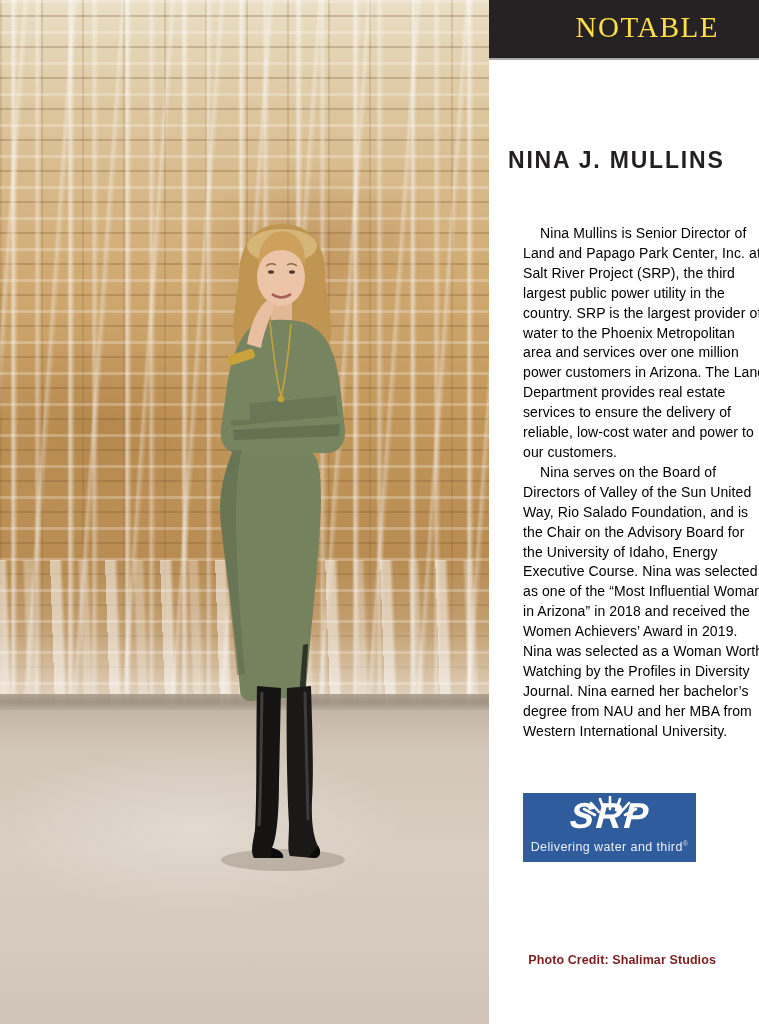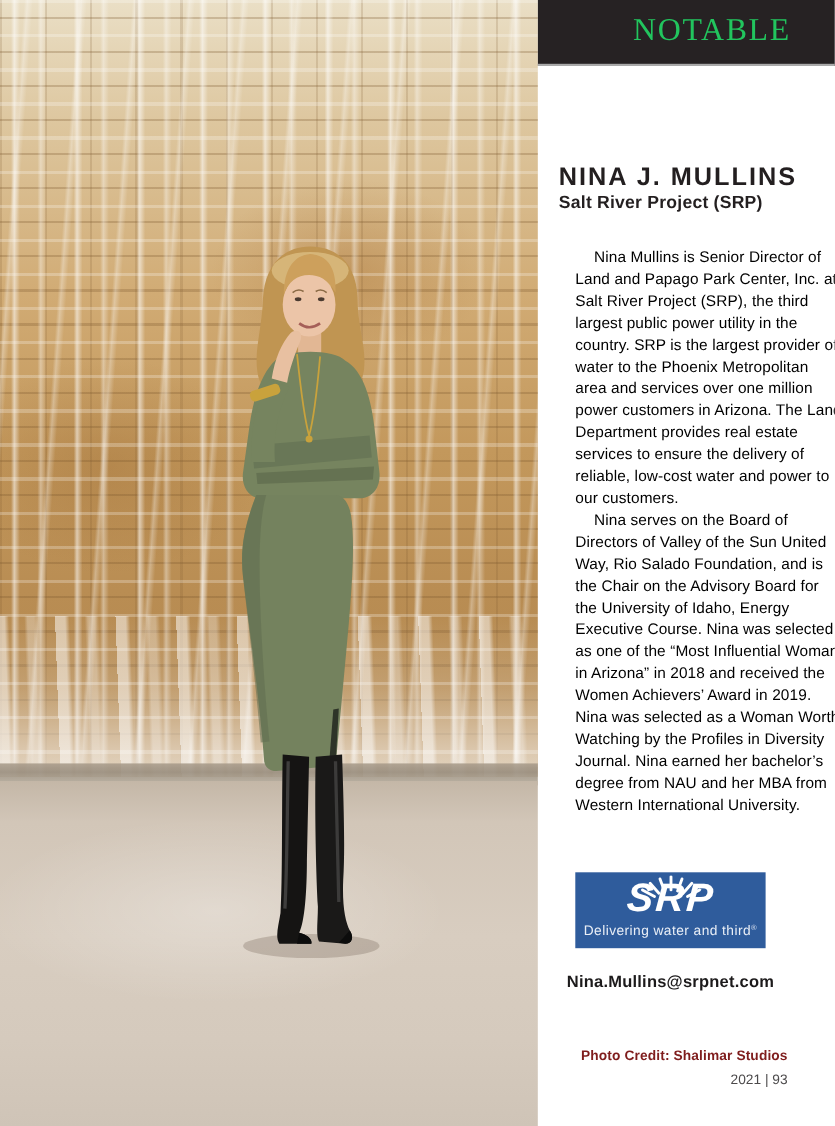--- a/index.html
+++ b/index.html
@@ -43,21 +43,21 @@
   .floor { position:absolute; left:0; top:710px; width:489px; height:314px;
     background:linear-gradient(180deg, #c4b7a7 0%, #d2c6b8 12%, #d8cdc0 45%, #d5cabd 75%, #cfc4b7 100%); }
   .floor-sheen { position:absolute; left:0; top:740px; width:489px; height:220px;
     background:radial-gradient(ellipse 300px 120px at 40% 40%, rgba(255,255,255,0.28), rgba(255,255,255,0) 70%); }
   .figure-svg { position:absolute; left:0; top:0; width:489px; height:1024px; }
 
   
   .banner { position:absolute; left:489px; top:0; width:270px; height:60px;
     background:#262223; border-bottom:2px solid #a9a9a9;
     display:flex; align-items:center; justify-content:flex-end; padding-right:40px; }
-  .banner-label { font-family:"Liberation Serif", serif; color:#22c55e; font-size:29px;
+  .banner-label { font-family:"Liberation Serif", serif; color:#fde047; font-size:29px;
     letter-spacing:1.5px; line-height:1; padding-bottom:4px; }
 
   
   .profile-name { position:absolute; left:508px; top:147px; width:245px;
     font-size:23px; font-weight:700; letter-spacing:1.8px; color:#231f20; }
   .profile-org { position:absolute; left:508px; top:176px; width:245px;
     font-size:16px; font-weight:700; letter-spacing:0.2px; color:#231f20; }
   .bio { position:absolute; left:508px; top:224px; width:243px; color:#000000;
     font-size:14px; line-height:19.9px; letter-spacing:0.1px;margin-left:15px; }
   .bio p { text-indent:17px; margin:0; }
@@ -156,21 +156,20 @@
       <path d="M262,692 C261,740 261,790 259,826" stroke="rgba(255,255,255,0.18)" stroke-width="3" fill="none"></path>
       <path d="M305,692 C306,740 307,790 308,820" stroke="rgba(255,255,255,0.15)" stroke-width="3" fill="none"></path>
     </svg>
   </div>
 
   <div class="banner">
     <span class="banner-label">NOTABLE</span>
   </div>
 
   <h1 class="profile-name">NINA J. MULLINS</h1>
-  <h2 class="profile-org">Salt River Project (SRP)</h2>
 
   <div class="bio">
     <p>Nina Mullins is Senior Director of Land and Papago Park Center, Inc. at Salt River Project (SRP), the third largest public power utility in the country. SRP is the largest provider of water to the Phoenix Metropolitan area and services over one million power customers in Arizona. The Land Department provides real estate services to ensure the delivery of reliable, low-cost water and power to our customers.</p>
     <p>Nina serves on the Board of Directors of Valley of the Sun United Way, Rio Salado Foundation, and is the Chair on the Advisory Board for the University of Idaho, Energy Executive Course. Nina was selected as one of the “Most Influential Woman in Arizona” in 2018 and received the Women Achievers’ Award in 2019. Nina was selected as a Woman Worth Watching by the Profiles in Diversity Journal. Nina earned her bachelor’s degree from NAU and her MBA from Western International University.</p>
   </div>
 
   <div class="logo">
     <div class="logo-mark">
       <svg class="sunburst" width="64" height="22" viewBox="0 0 64 22">
         <g stroke="#ffffff" stroke-width="2.6" stroke-linecap="round">
@@ -183,20 +182,18 @@
           <line x1="47" y1="19" x2="58" y2="13"></line>
         </g>
       </svg>
       <div class="logo-letters">SRP</div>
     </div>
     <div class="logo-tagline">
       <span>Delivering water and third</span><sup>®</sup>
     </div>
   </div>
 
-  <div class="email">Nina.Mullins@srpnet.com</div>
 
   <div class="credit-block">
     <div class="photo-credit">Photo Credit: Shalimar Studios</div>
-    <div class="page-info">2021 | 93</div>
   </div>
 
 </div>
 
 </body></html>

